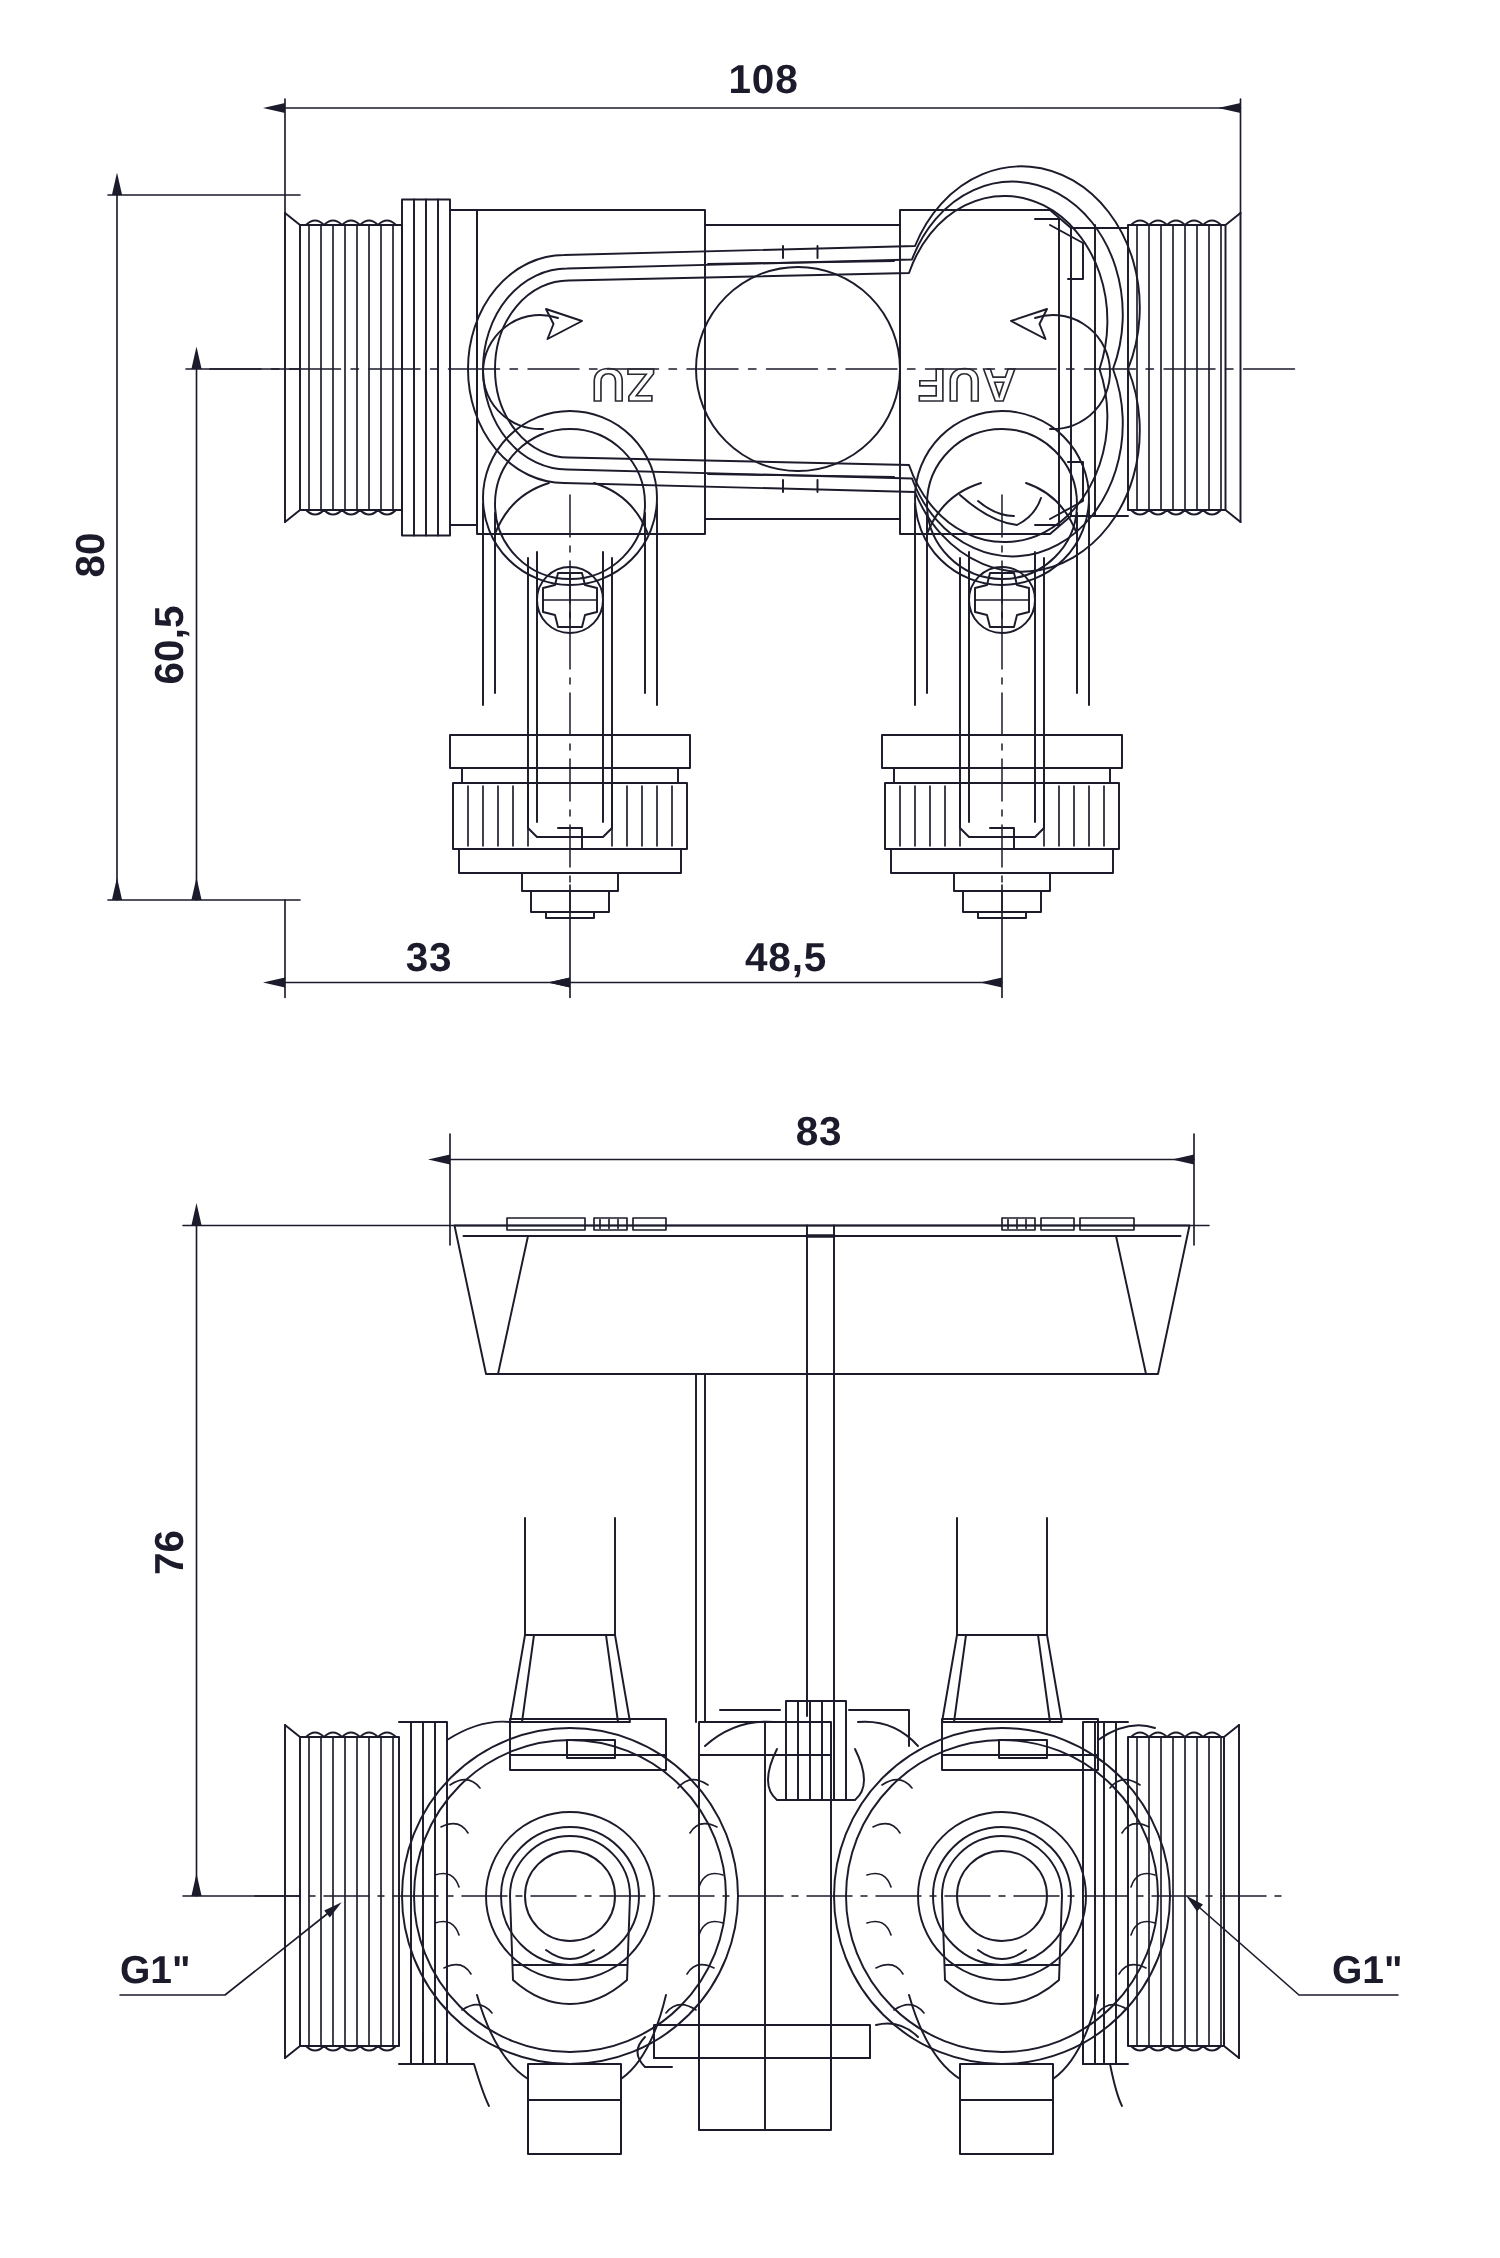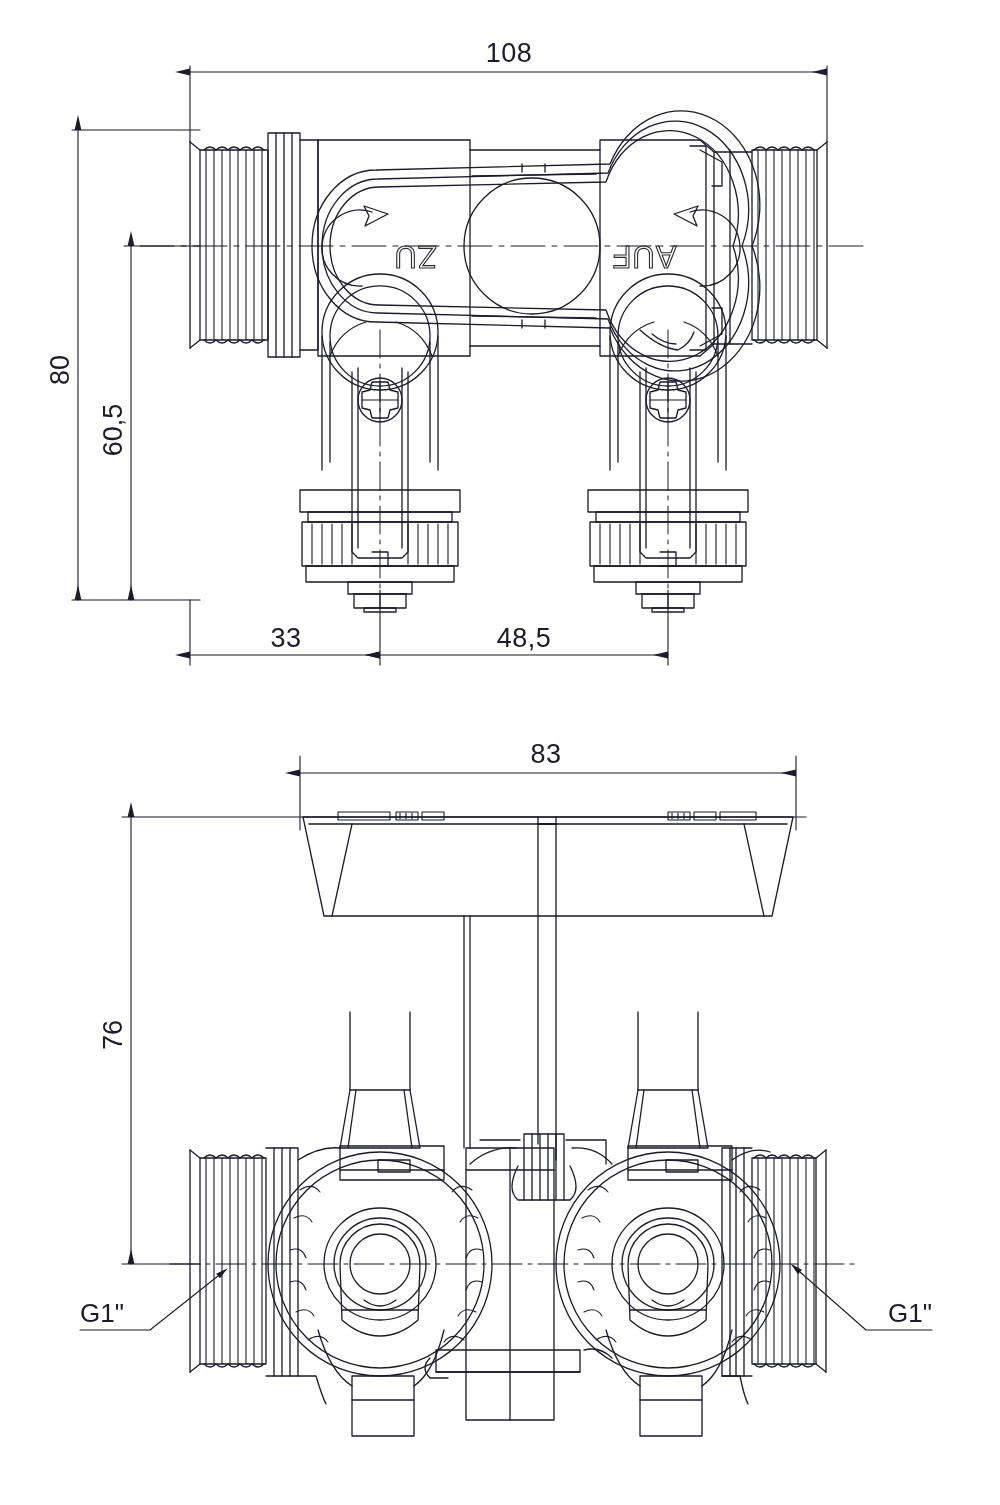--- a/index.html
+++ b/index.html
@@ -1,18 +1,18 @@
 <!DOCTYPE html>
 <html><head>
 <meta charset="utf-8">
 <style>
   html,body{margin:0;padding:0;background:#ffffff;}
   body{width:1000px;height:1505px;position:relative;overflow:hidden;
        font-family:"Liberation Sans","DejaVu Sans",sans-serif;color:#1b1b2b;}
-  #stage{position:absolute;left:0;top:0;width:1000px;height:1505px;}
+  #stage{position:absolute;left:0;top:0;width:1000px;height:1505px;font-weight:bold;}
   svg{position:absolute;left:0;top:0;}
   .dimtext{font-family:"Liberation Sans","DejaVu Sans",sans-serif;
            font-size:27px;fill:#1b1b2b;letter-spacing:0.5px;}
   .vtext{font-family:"Liberation Sans","DejaVu Sans",sans-serif;
          font-size:27px;fill:#1b1b2b;}
   .partlabel{font-family:"Liberation Sans","DejaVu Sans",sans-serif;
              font-size:26px;fill:#1b1b2b;}
   .handletext{font-family:"Liberation Sans","DejaVu Sans",sans-serif;
               font-size:31px;fill:none;stroke:#2a2a33;stroke-width:1.1px;letter-spacing:1px;}
 </style>

